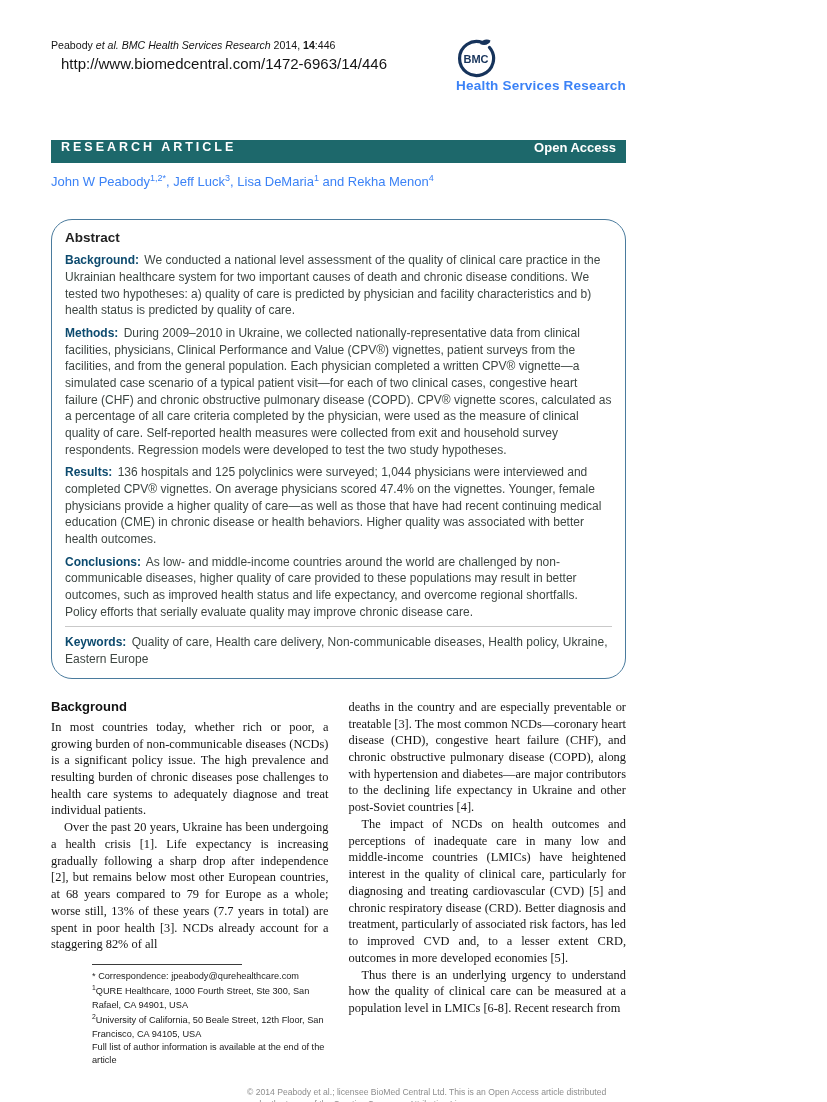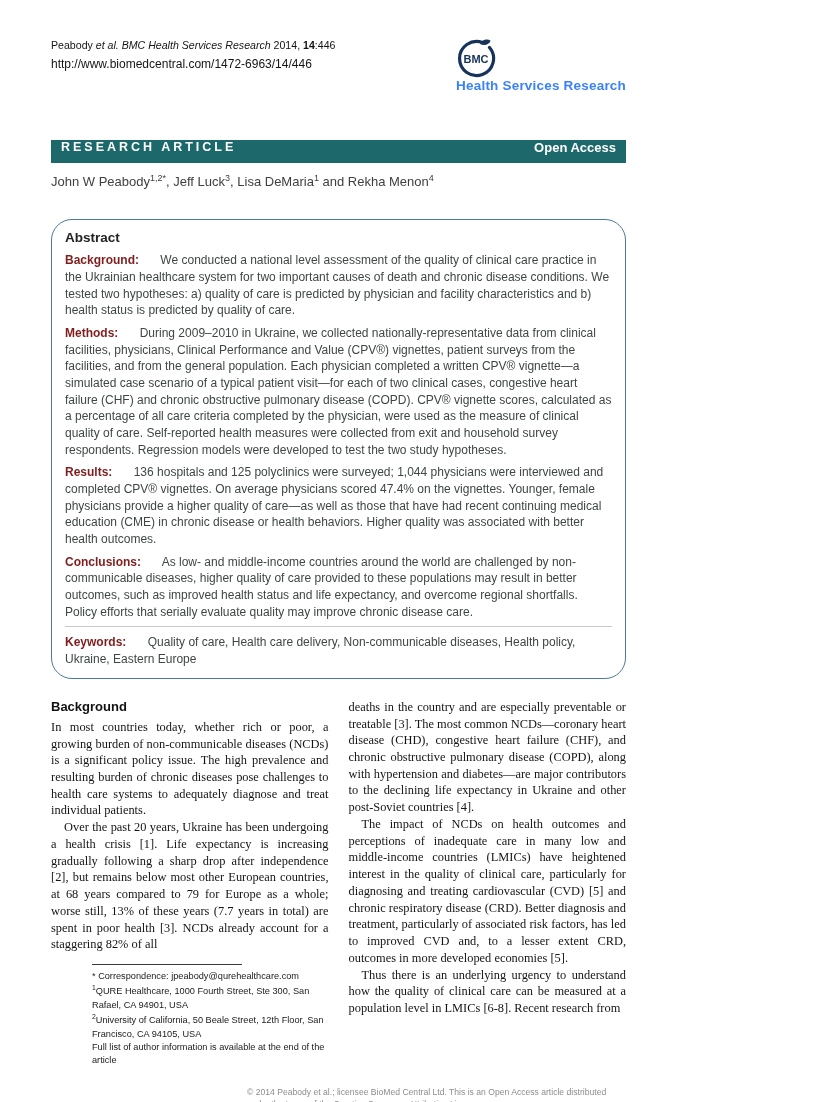--- a/index.html
+++ b/index.html
@@ -8,39 +8,39 @@
     font-family: "Liberation Sans", sans-serif; color: #1a1a1a;
     padding: 38px 79px 0 51px; box-sizing: border-box;
     overflow: hidden; position: relative;
   }
 
   
   .top-header { display: flex; justify-content: space-between; align-items: flex-start; height: 84px; }
   .citation { font-size: 10.6px; line-height: 1.5; color: #141414; }
   .citation .it { font-style: italic; }
   .citation .vol { font-weight: bold; }
-  .article-url { font-size: 12px; color: #141414; text-decoration: none; display: inline-block; margin-top: 1px; }
+  .article-url { font-size: 15px; color: #141414; text-decoration: none; display: inline-block; margin-top: 1px; margin-left: 10px; }
   .bmc-logo { display: flex; flex-direction: column; align-items: flex-start; margin-top: 0; }
   .bmc-journal { font-size: 13.5px; font-weight: bold; color: #3b82f6; margin-top: 0px; letter-spacing: 0.2px; }
 
   
   .banner { margin-top: 18px; height: 23px; background: #1d686b; display: flex; align-items: flex-start; justify-content: space-between; padding: 0 10px; color: #fff; }
   .banner .type { font-size: 12.5px; font-weight: bold; letter-spacing: 3px; }
   .banner .access { font-size: 13px; font-weight: bold; }
 
   
   .title { font-size: 29px; font-weight: 400; color: #2b2b2b; margin: 21px 0 0 0; letter-spacing: 0.2px; }
-  .authors { margin-top: 10px; font-size: 13px; color: #404040; }
+  .authors { margin-top: 10px; font-size: 13px; color: #3b82f6; }
   .authors sup { font-size: 9px; }
 
   
   .abstract-box { margin-top: 30px; border: 1.4px solid #4a7b9d; border-radius: 21px; padding: 10px 13px 8px 13px; color: #3e4743; }
   .abstract-heading { font-size: 13.5px; font-weight: bold; color: #222; margin: 0 0 7px 0; }
   .abstract-box p { font-size: 12px; line-height: 1.39; margin: 0 0 6px 0; }
-  .abstract-box p b { margin-right: 18px; color: #7f1d1d; }
+  .abstract-box p b { margin-right: 2px; color: #0c4a6e; }
   .keywords { border-top: 1px solid #c9c9c9; padding-top: 7px; margin-top: 9px; margin-bottom: 2px !important; }
 
   
   .columns { display: flex; gap: 20px; margin-top: 20px; }
   .col { width: 324.5px; }
   .section-heading { font-size: 13px; font-weight: bold; color: #111; margin: 0 0 5px 0; }
   .bodytext { font-family: "Liberation Serif", serif; font-size: 12.4px; line-height: 1.35; text-align: justify; color: #141414; margin: 0; }
   .bodytext.indent { text-indent: 13px; }
 
   

